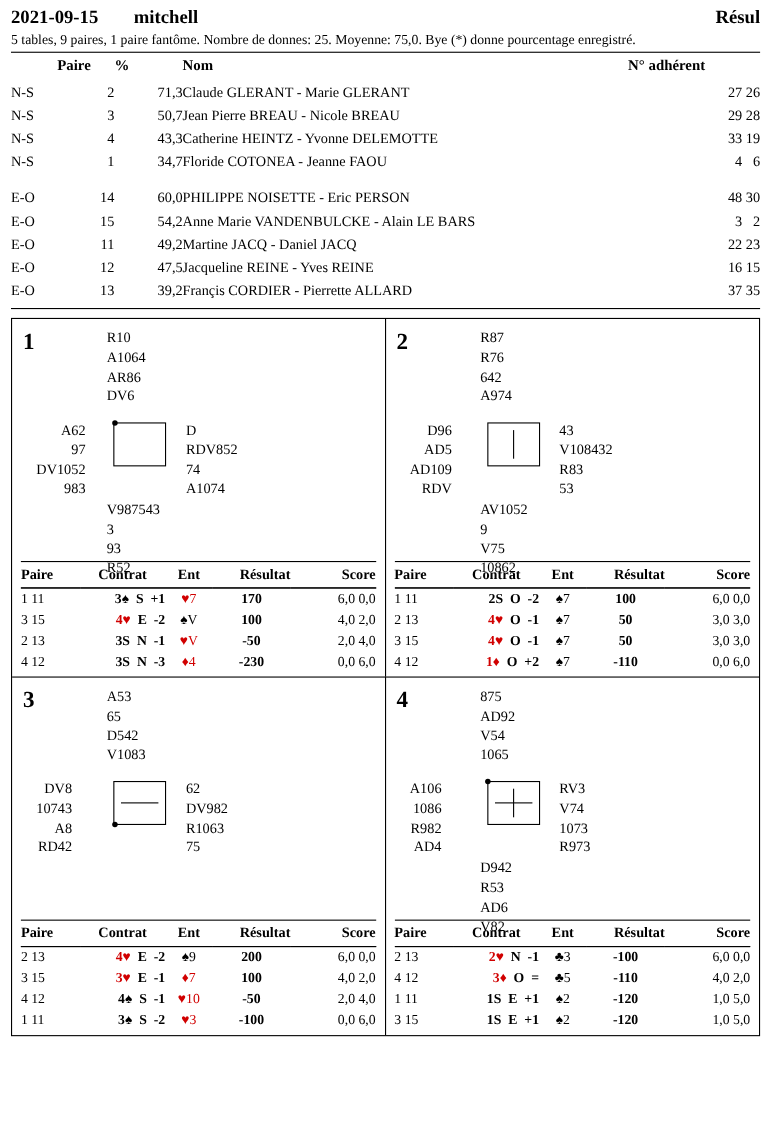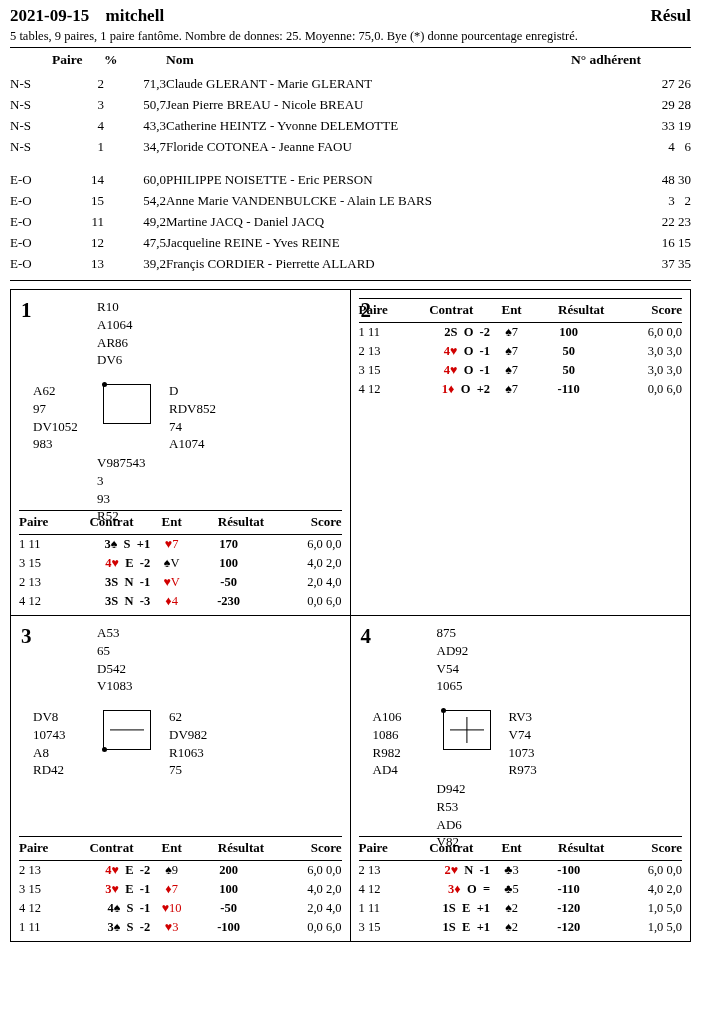--- a/index.html
+++ b/index.html
@@ -20,21 +20,21 @@
   
   .hdr-row {
     display: flex;
     align-items: baseline;
     justify-content: space-between;
     font-weight: bold;
     font-size: 17px;
   }
   .hdr-left { white-space: nowrap; }
   .hdr-date { letter-spacing: 0px; }
-  .hdr-title { margin-left: 12px; }
+  .hdr-title { margin-left: 28px; }
   .hdr-right { font-size: 17px; font-weight: bold; white-space: nowrap; }
   .hdr-sub {
     font-size: 12.5px;
     margin-top: 3px;
     margin-bottom: 2px;
   }
   .rule {
     border: 0;
     border-top: 1.6px solid #000;
     margin: 3px 0 0 0;
@@ -91,21 +91,21 @@
   }
 
   .hand-grid {
     position: relative;
     height: 212px;
     font-size: 13px;
     line-height: 1.37;
   }
   .hand { position: absolute; white-space: pre; }
   .hand.north { left: 78px; top: 2px; }
-  .hand.west  { left: 14px; top: 86px; }
+  .hand.west  { left: 14px; top: 86px; text-align: right; }
   .hand.east  { left: 150px; top: 86px; }
   .hand.south { left: 78px; top: 158px; }
 
   .compass {
     position: absolute;
     left: 84px; top: 88px;
     width: 48px; height: 40px;
     border: 1.2px solid #000;
   }
   .compass .dot {
@@ -315,20 +315,41 @@
               <td class="r-ctr"><span>3S</span>&nbsp;&nbsp;N&nbsp;&nbsp;-3</td>
               <td class="r-ent"><span class="red">♦4</span></td>
               <td class="r-ris">-230</td>
               <td class="r-sc">0,0 6,0</td>
             </tr>
           </tbody>
         </table>
       </div>
       <div class="board">
         <div class="bnum">2</div>
+        <div class="hand-grid">
+          <div class="hand north">R87
+R76
+642
+A974</div>
+          <div class="hand west">D96
+AD5
+AD109
+RDV</div>
+          <div class="hand east">43
+V108432
+R83
+53</div>
+          <div class="hand south">AV1052
+9
+V75
+10862</div>
+          <div class="compass">
+            <span class="vbar"></span>
+          </div>
+        </div>
         <div class="sep"></div>
         <table class="res">
           <thead>
             <tr>
               <th class="r-pair">Paire</th>
               <th class="r-ctr">Contrat</th>
               <th class="r-ent">Ent</th>
               <th class="r-ris">Résultat</th>
               <th class="r-sc">Score</th>
             </tr>

